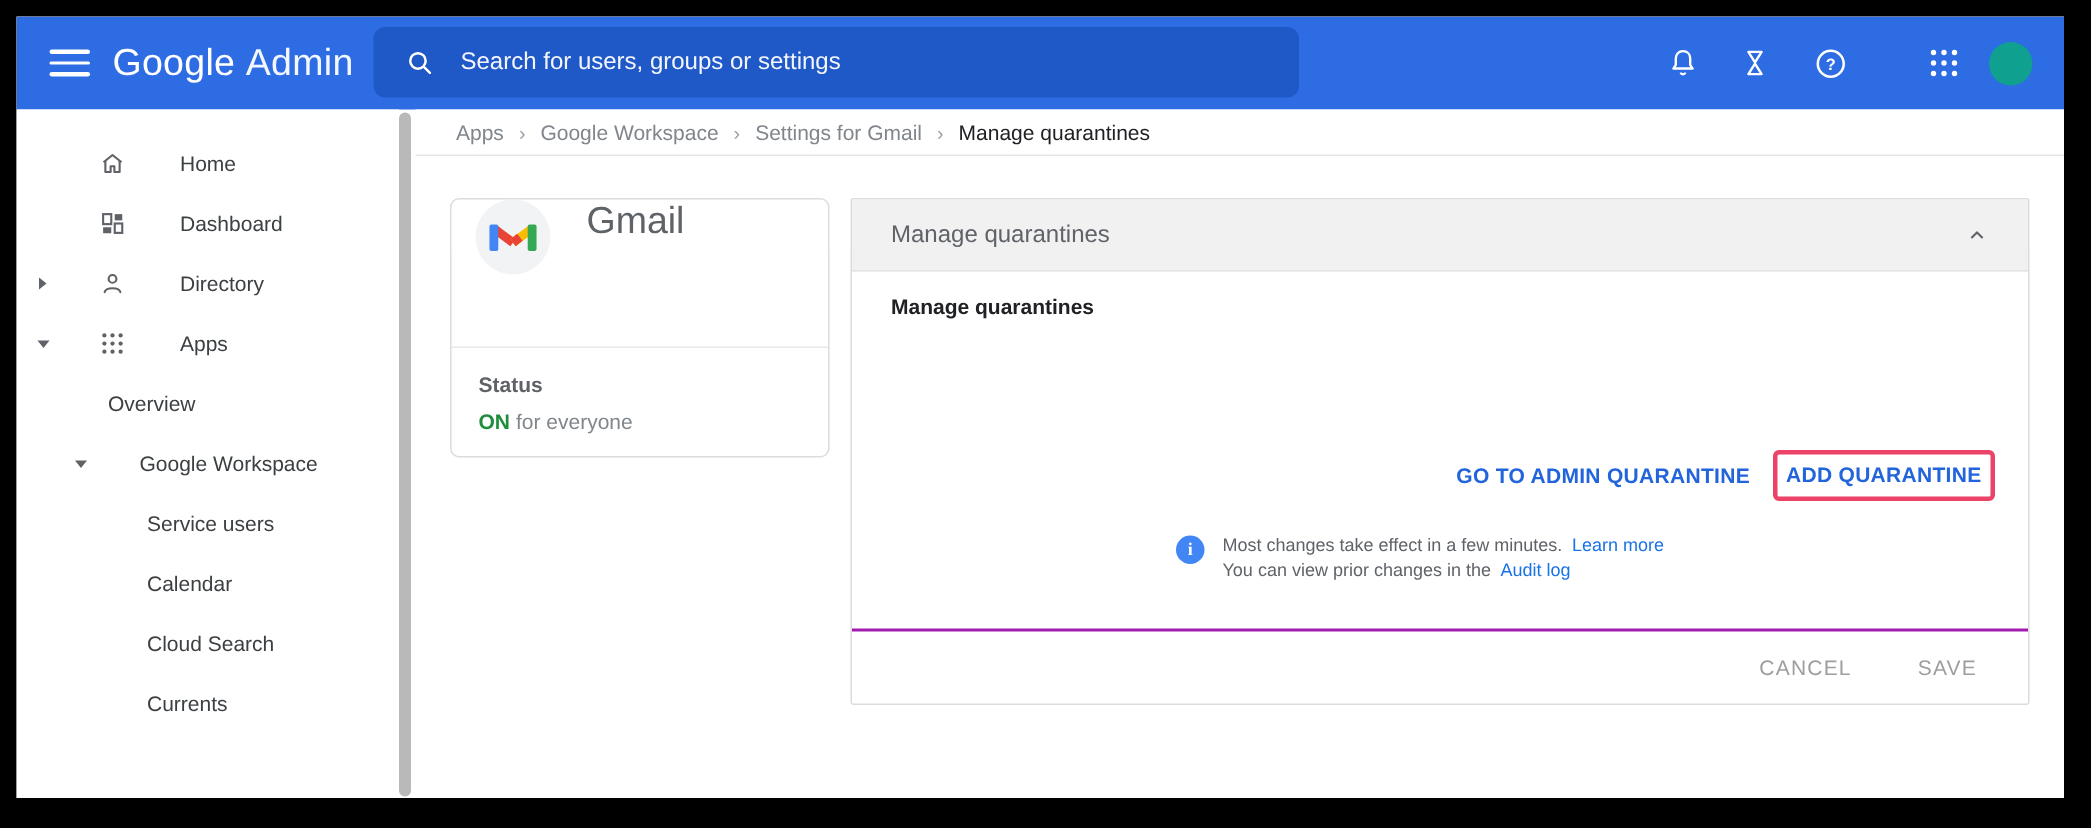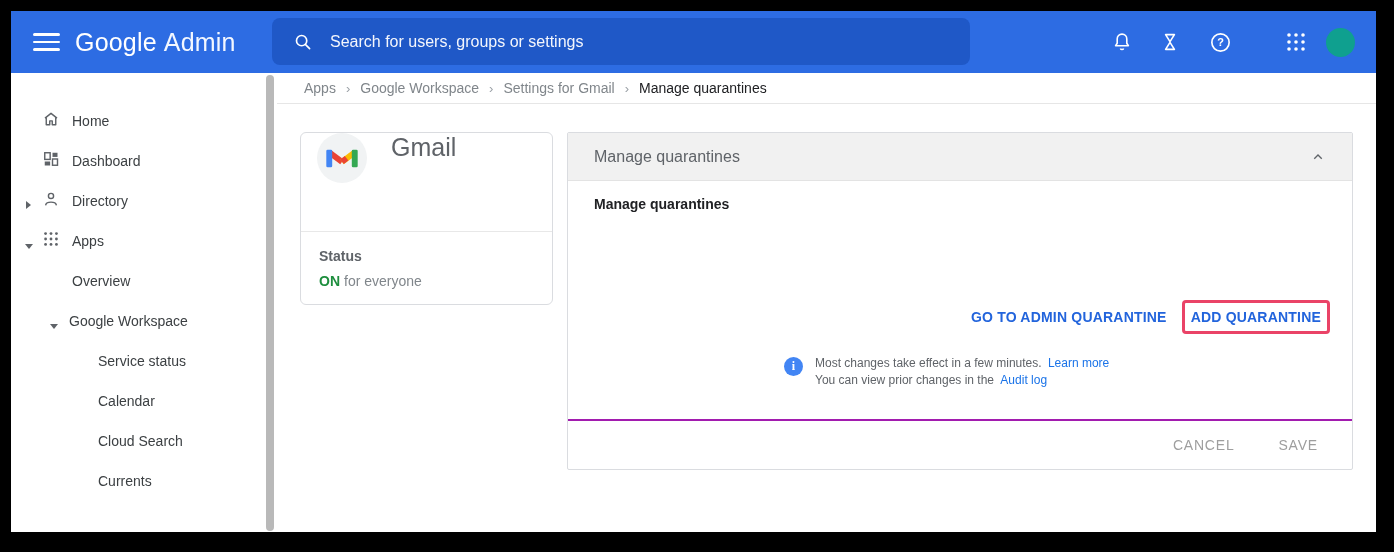--- a/index.html
+++ b/index.html
@@ -11,40 +11,40 @@
   
   .topbar { position:absolute; left:0; top:0; width:1365px; height:62px;
             background:#2d6ce3; display:flex; align-items:center; }
   .hamburger { position:absolute; left:22px; top:19px; width:27px; height:24px;
                display:flex; flex-direction:column; justify-content:center; gap:5px; cursor:pointer; }
   .hamburger span { display:block; height:2.6px; background:#fff; border-radius:2px; }
   .logo { position:absolute; left:64px; top:0; height:62px; display:flex; align-items:center;
           font-size:25px; color:#fff; letter-spacing:.2px; }
   .logo .g { font-weight:500; }
   .logo .a { font-weight:400; margin-left:7px; color:#f3f7ff; }
-  .searchbox { position:absolute; left:261px; top:7px; width:698px; height:47px;
+  .searchbox { position:absolute; left:238px; top:7px; width:617px; height:47px;
                background:#1f58c7; border-radius:8px; display:flex; align-items:center; }
   .searchbox svg { margin-left:20px; flex:0 0 auto; }
   .searchbox input { background:transparent; border:none; outline:none; color:#fff;
                      font-size:16px; margin-left:16px; width:600px;
                      font-family:"Liberation Sans", sans-serif; }
   .searchbox input::placeholder { color:#fdfdff; opacity:.96; }
   .tb-icons { position:absolute; right:0; top:0; height:62px; display:flex; align-items:center; }
   .tb-icon { width:40px; height:40px; display:flex; align-items:center; justify-content:center;
              cursor:pointer; }
   .tb-icon.bell { margin-right:8px; } .tb-icon.hg { margin-right:10px; }
   .tb-icon.help { margin-right:36px; } .tb-icon.grid { margin-right:10px; }
   .avatar { width:29px; height:29px; border-radius:50%; background:#0fa08f; margin-right:21px;
             cursor:pointer; }
 
   
   .sidebar { position:absolute; left:0; top:62px; width:255px; bottom:0; background:#fff;
              padding-top:16px; }
-  .sb-item { height:40px; display:flex; align-items:flex-end; font-size:14px; color:#3c4043;
-             cursor:pointer; }
+  .sb-item { height:40px; display:flex; align-items:center; font-size:14px; color:#3c4043;
+             cursor:pointer;gap:24px; }
   .chev { width:19px; margin-left:8px; display:flex; justify-content:center; }
   .tri-r { width:0; height:0; border-left:5px solid #5f6368;
            border-top:4px solid transparent; border-bottom:4px solid transparent; }
   .tri-d { width:0; height:0; border-top:5px solid #5f6368;
            border-left:4px solid transparent; border-right:4px solid transparent; }
   .sb-icon { width:20px; height:20px; margin-left:3px; display:flex; align-items:center;
              justify-content:center; }
   .sb-item .label { margin-left:11px; }
   .sb-item.plain .label { margin-left:61px; }
   .sb-item.l1 { padding-left:35px; }
@@ -235,21 +235,21 @@
     </div>
 
     <div class="sb-item l1">
       <span class="chev">
           <span class="tri-d"></span>
         </span>
       <span class="label">Google Workspace</span>
     </div>
 
     <div class="sb-item l2">
-      <span class="label">Service status</span>
+      <span class="label">Service users</span>
     </div>
     <div class="sb-item l2">
       <span class="label">Calendar</span>
     </div>
     <div class="sb-item l2">
       <span class="label">Cloud Search</span>
     </div>
     <div class="sb-item l2">
       <span class="label">Currents</span>
     </div>

